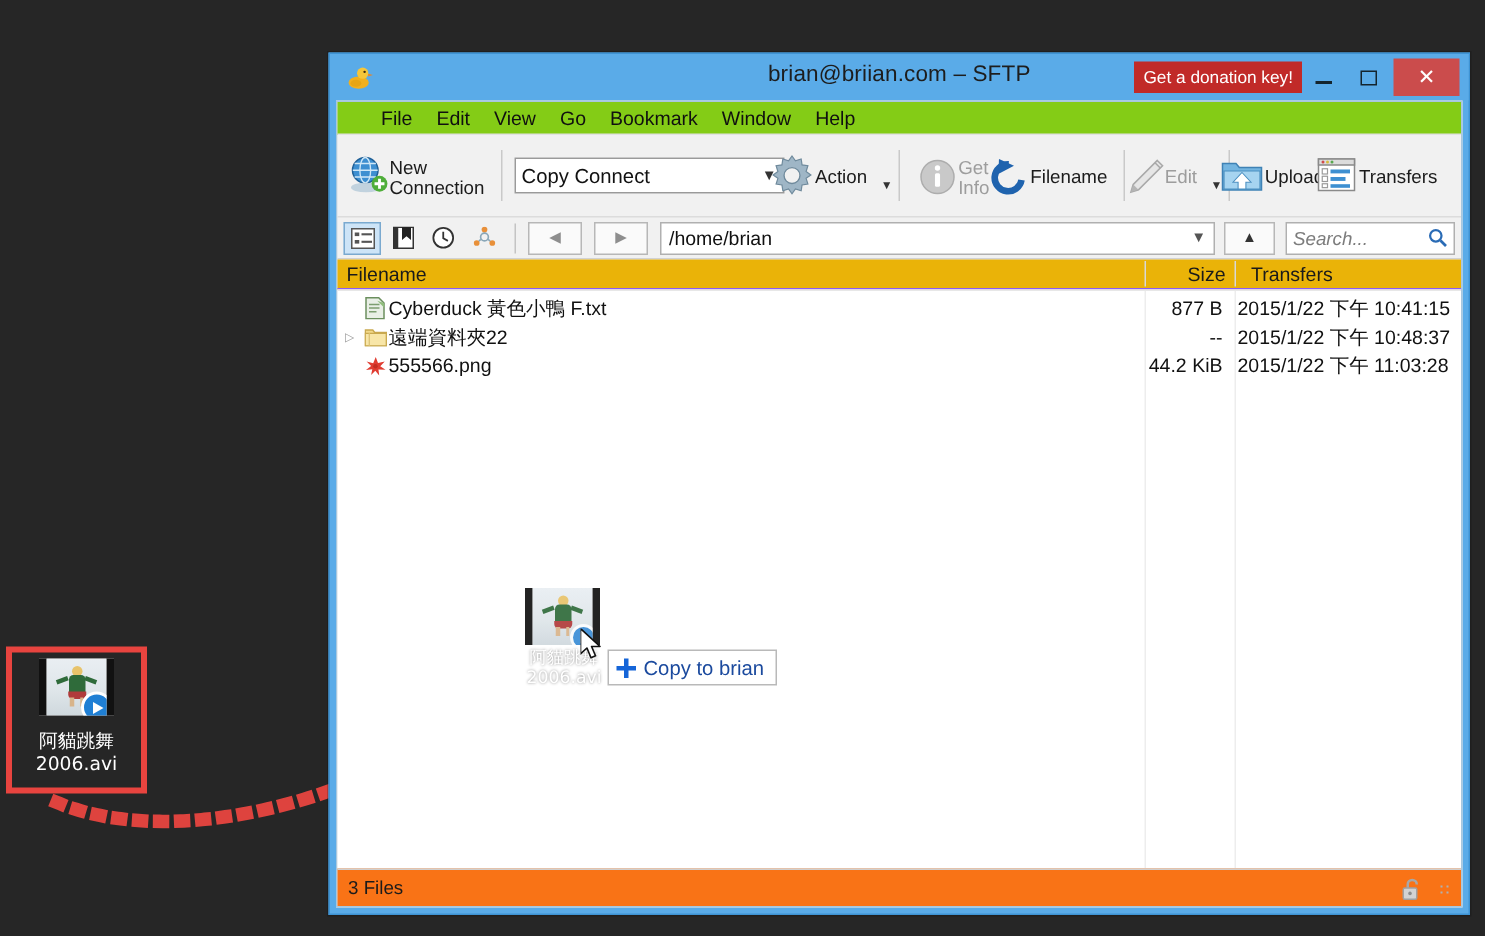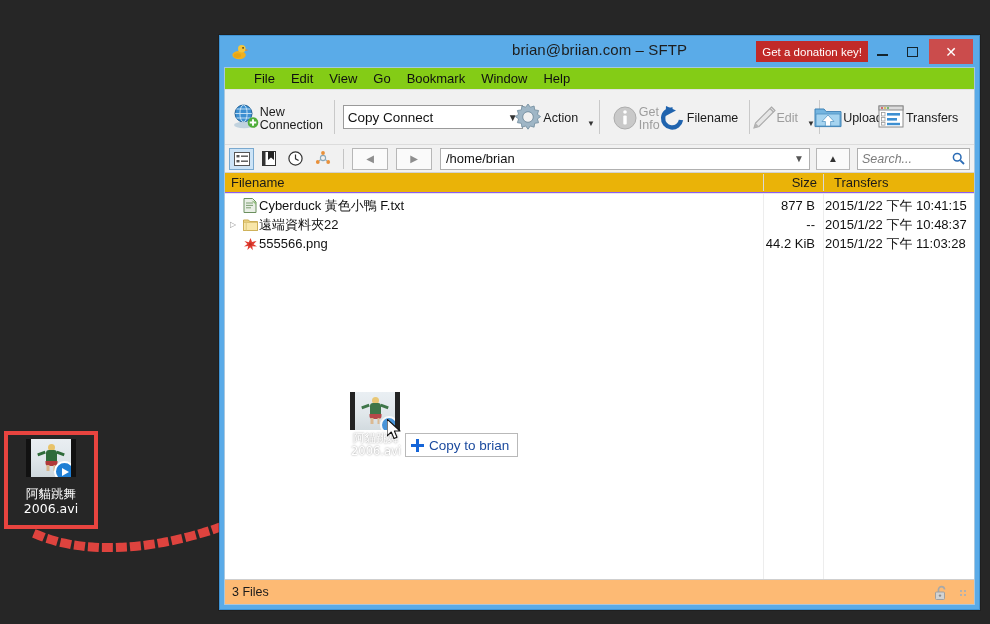--- a/index.html
+++ b/index.html
@@ -238,21 +238,21 @@
   }
   .plus-icon { position: relative; width: 13px; height: 13px; }
   .plus-icon::before, .plus-icon::after {
     content: ""; position: absolute; background: #1565d8;
   }
   .plus-icon::before { left: 5px; top: 0; width: 3px; height: 13px; }
   .plus-icon::after { left: 0; top: 5px; width: 13px; height: 3px; }
 
   
   .statusbar {
-    height: 25px; background: #fdba74; border-top: 1px solid #cfcfcf;
+    height: 25px; background: #f97316; border-top: 1px solid #cfcfcf;
     display: flex; align-items: center; position: relative;
     font-size: 12.5px; color: #1b1b1b; padding-left: 7px;
   }
   .status-right { position: absolute; right: 6px; top: 0; height: 25px; display: flex; align-items: center; gap: 9px; }
   .grip {
     width: 10px; height: 10px;
     background-image: radial-gradient(#b0b0b0 34%, transparent 36%);
     background-size: 4px 4px; background-position: 1px 1px;
   }
 </style>

